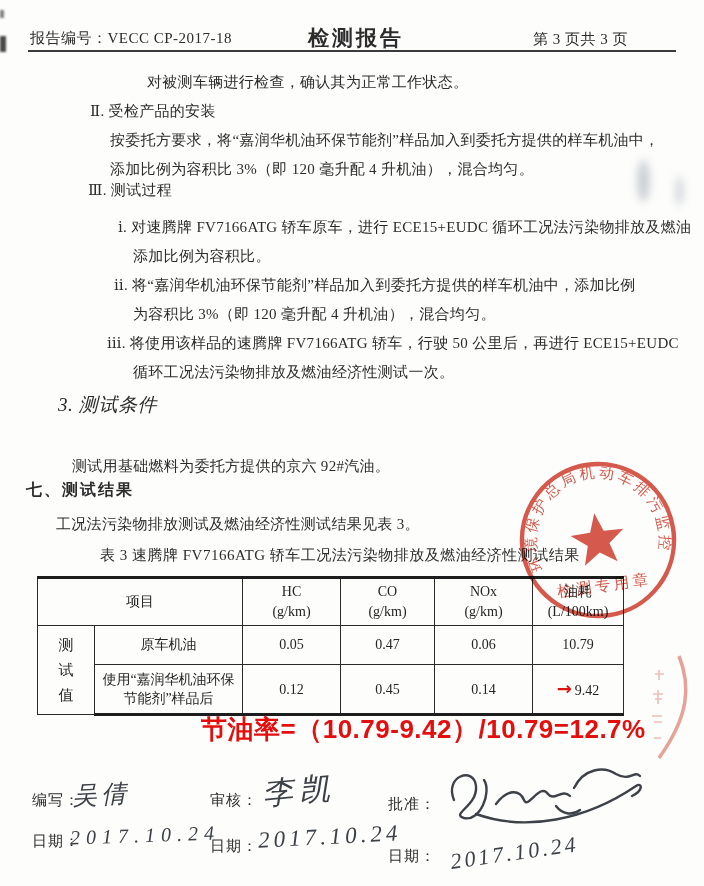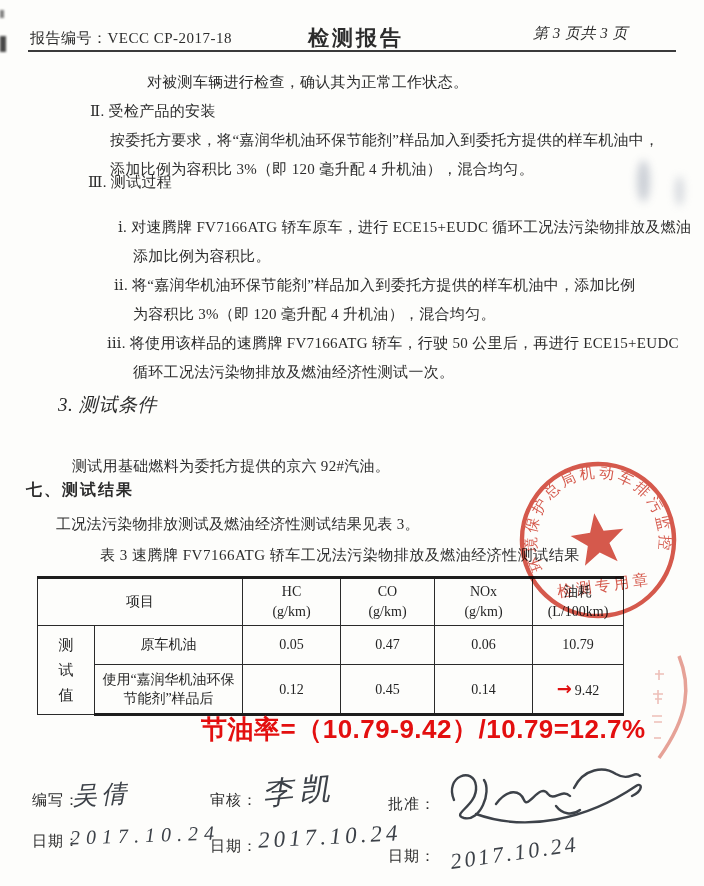--- a/index.html
+++ b/index.html
@@ -47,33 +47,33 @@
 </style>
 </head>
 <body>
 
 <div id="page">
 
   <div class="abs hdr-txt" style="left:30px;top:29px;">
     <span>报告编号：</span><span>VECC CP-2017-18</span>
   </div>
   <div class="abs hdr-title" style="left:308px;top:24px;">检测报告</div>
-  <div class="abs hdr-txt" style="left:533px;top:24px;font-style:italic;">第 3 页共 3 页</div>
+  <div class="abs hdr-txt" style="left:533px;top:30px;">第 3 页共 3 页</div>
   <div class="hdr-rule"></div>
 
   <div class="edge-mark" style="left:0;top:10px;width:4px;height:8px;opacity:.55;"></div>
   <div class="edge-mark" style="left:0;top:36px;width:6px;height:16px;opacity:.8;"></div>
   <div class="smudge" style="left:637px;top:160px;width:13px;height:42px;background:#8d96a8;opacity:.45;"></div>
   <div class="smudge" style="left:675px;top:176px;width:9px;height:30px;background:#8d96a8;opacity:.35;"></div>
 
   <div class="abs line" style="left:103px;top:72px;margin-left:44px;">对被测车辆进行检查，确认其为正常工作状态。</div>
   <div class="abs line" style="left:90px;top:101px;">Ⅱ. 受检产品的安装</div>
   <div class="abs line" style="left:110px;top:130px;">按委托方要求，将“嘉润华机油环保节能剂”样品加入到委托方提供的样车机油中，</div>
   <div class="abs line" style="left:110px;top:159px;">添加比例为容积比 3%（即 120 毫升配 4 升机油），混合均匀。</div>
-  <div class="abs line" style="left:88px;top:172px;">Ⅲ. 测试过程</div>
+  <div class="abs line" style="left:88px;top:180px;">Ⅲ. 测试过程</div>
   <div class="abs line" style="left:118px;top:217px;">ⅰ. 对速腾牌 FV7166ATG 轿车原车，进行 ECE15+EUDC 循环工况法污染物排放及燃油</div>
   <div class="abs line" style="left:133px;top:246px;">添加比例为容积比。</div>
   <div class="abs line" style="left:114px;top:275px;">ⅱ. 将“嘉润华机油环保节能剂”样品加入到委托方提供的样车机油中，添加比例</div>
   <div class="abs line" style="left:133px;top:304px;">为容积比 3%（即 120 毫升配 4 升机油），混合均匀。</div>
   <div class="abs line" style="left:107px;top:333px;">ⅲ. 将使用该样品的速腾牌 FV7166ATG 轿车，行驶 50 公里后，再进行 ECE15+EUDC</div>
   <div class="abs line" style="left:133px;top:362px;">循环工况法污染物排放及燃油经济性测试一次。</div>
 
   <div class="abs sec-h" style="left:58px;top:392px;">3. 测试条件</div>
   <div class="abs line" style="left:72px;top:456px;">测试用基础燃料为委托方提供的京六 92#汽油。</div>
 

